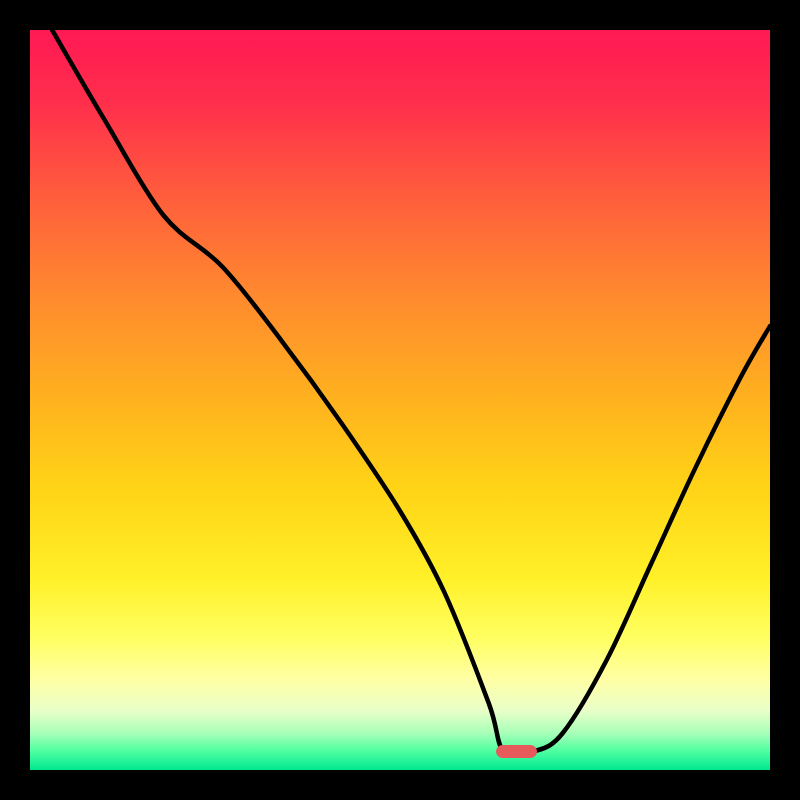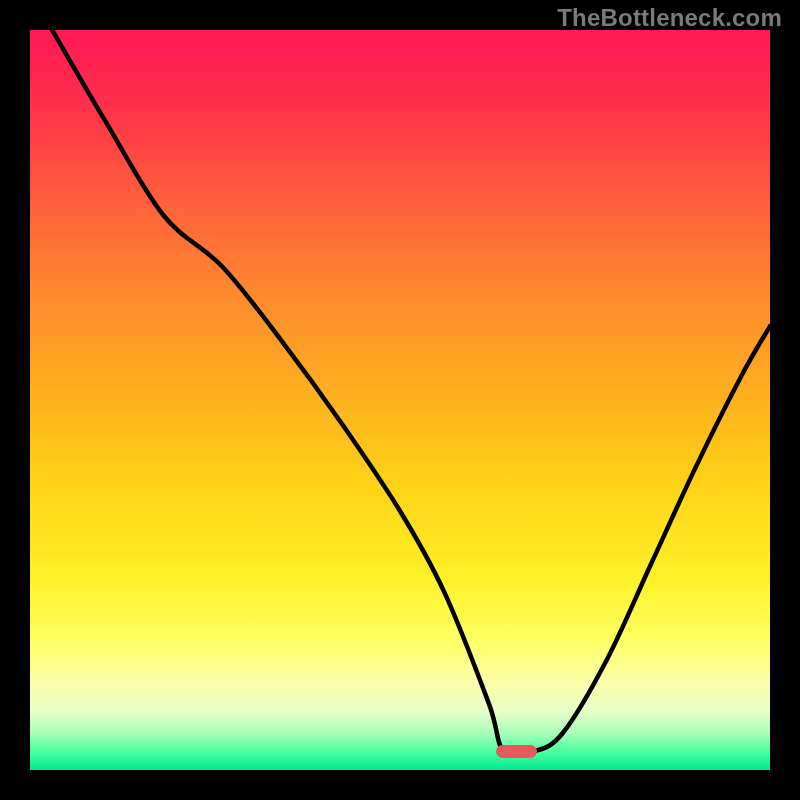--- a/index.html
+++ b/index.html
@@ -45,21 +45,20 @@
     font-weight: 600;
     color: #7a7a7a;
     letter-spacing: 0.2px;
     user-select: none;
   }
 </style>
 </head>
 <body>
 <div class="frame">
 
-  <div class="watermark">TheBottleneck.com</div>
 
   <div class="plot-area">
     <svg class="gradient-bg" viewBox="0 0 740 740" preserveAspectRatio="none" width="740" height="740">
       <defs>
         <linearGradient id="bg" x1="0" y1="0" x2="0" y2="1">
             <stop offset="0%" stop-color="#ff1954"></stop>
             <stop offset="10%" stop-color="#ff2f4b"></stop>
             <stop offset="22%" stop-color="#ff5c3d"></stop>
             <stop offset="36%" stop-color="#ff8a2e"></stop>
             <stop offset="50%" stop-color="#ffb21e"></stop>

